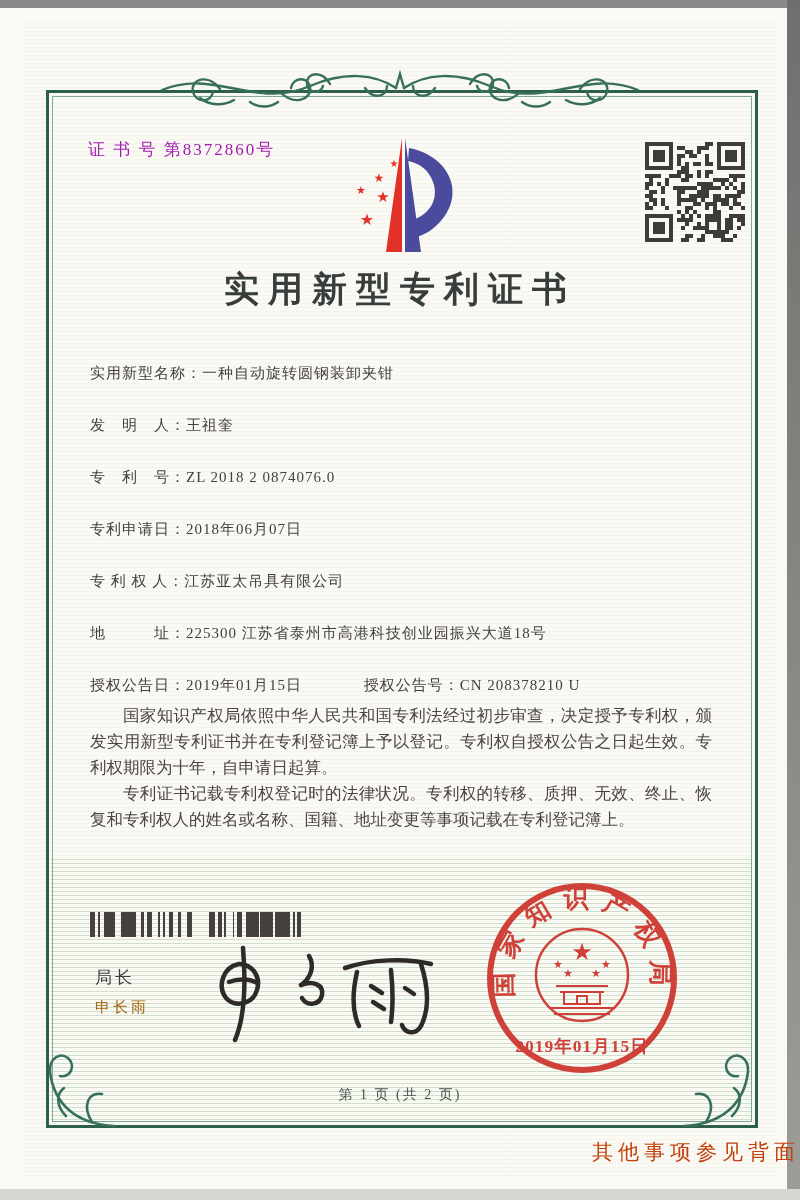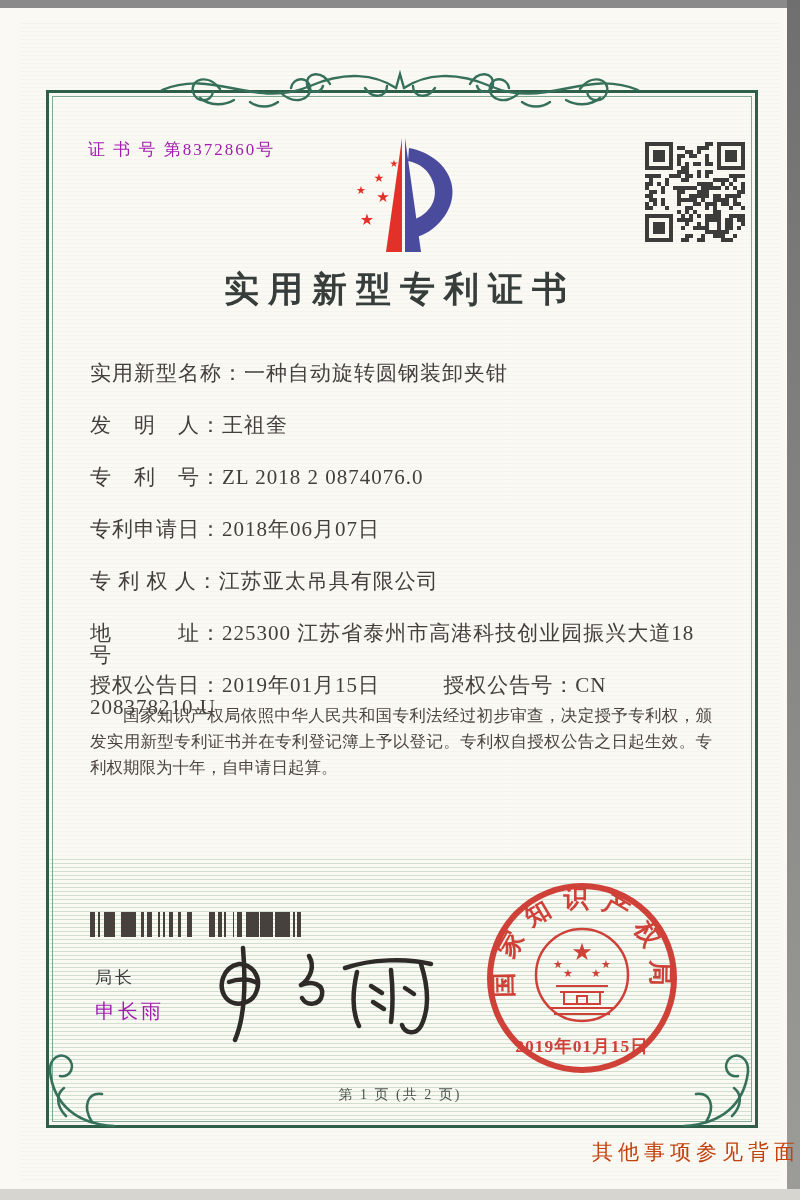--- a/index.html
+++ b/index.html
@@ -18,35 +18,35 @@
   
   .frame{left:46px;top:90px;width:706px;height:1032px;border:3px solid #2e5f49;}
   .frame-inner{position:absolute;left:3px;top:3px;right:3px;bottom:3px;border:1px solid #7fa992;}
   
   .cert-no{left:88px;top:138px;font-size:17px;letter-spacing:2px;color:#a21caf;}
   .logo{left:330px;top:132px;width:150px;height:130px;}
   .qr{left:645px;top:142px;width:100px;height:100px;}
   .title{left:0;right:0;top:266px;text-align:center;font-size:35px;font-weight:bold;
          letter-spacing:9px;color:#363d3b;}
   
-  .fields{left:90px;top:362px;width:625px;font-size:21px;}
+  .fields{left:90px;top:362px;width:625px;font-size:15px;}
   .frow{margin-bottom:0;height:52px;line-height:22px;}
   .flabel{letter-spacing:1px;}
   .fvalue{letter-spacing:1px;}
   .frow-split .pair2{margin-left:58px;}
   
   .paras{left:90px;top:703px;width:622px;font-size:16.5px;line-height:26px;text-align:justify;color:#4a4440;}
   .paras p{margin:0;text-indent:2em;font-family:Liberation Serif, serif;}
   
   .barcode{left:90px;top:912px;width:216px;height:25px;}
   
   .signer-title{left:95px;top:966px;font-family:Liberation Sans, sans-serif;
         font-size:17px;letter-spacing:3px;color:#3b3b3b;}
   .signer-name{left:95px;top:998px;font-family:Liberation Sans, sans-serif;
-        font-size:20px;letter-spacing:3px;color:#a21caf;}
+        font-size:15px;letter-spacing:3px;color:#a16207;}
   .signature{left:205px;top:940px;width:235px;height:105px;}
   
   .seal{left:480px;top:882px;width:205px;height:200px;opacity:.93;}
   
   .page-indicator{left:0;right:0;top:1086px;text-align:center;font-size:14px;
         letter-spacing:2px;color:#49544b;}
   .back-note{left:0;right:0;top:1138px;text-align:right;font-size:21px;
         letter-spacing:5px;color:#c2410c;}
   svg{display:block;}
 </style>
@@ -349,20 +349,21 @@
     <span class="flabel">地　　　址：</span><span class="fvalue">225300 江苏省泰州市高港科技创业园振兴大道18号</span>
   </div>
   <div class="frow frow-split">
     <span><span class="flabel">授权公告日：</span><span class="fvalue">2019年01月15日</span></span>
     <span class="pair2"><span class="flabel">授权公告号：</span><span class="fvalue">CN 208378210 U</span></span>
   </div>
 </div>
 
 <div class="abs paras">
   <p>国家知识产权局依照中华人民共和国专利法经过初步审查，决定授予专利权，颁发实用新型专利证书并在专利登记簿上予以登记。专利权自授权公告之日起生效。专利权期限为十年，自申请日起算。</p>
+  <p>专利证书记载专利权登记时的法律状况。专利权的转移、质押、无效、终止、恢复和专利权人的姓名或名称、国籍、地址变更等事项记载在专利登记簿上。</p>
 </div>
 
 <div class="abs barcode">
     <svg id="bcsvg" width="216" height="25">
       <rect x="0" y="0" width="3" height="25" fill="#46413c"></rect>
       <rect x="3" y="0" width="1" height="25" fill="#46413c"></rect>
       <rect x="4" y="0" width="1" height="25" fill="#46413c"></rect>
       <rect x="8" y="0" width="2" height="25" fill="#46413c"></rect>
       <rect x="14" y="0" width="3" height="25" fill="#46413c"></rect>
       <rect x="17" y="0" width="2" height="25" fill="#46413c"></rect>

